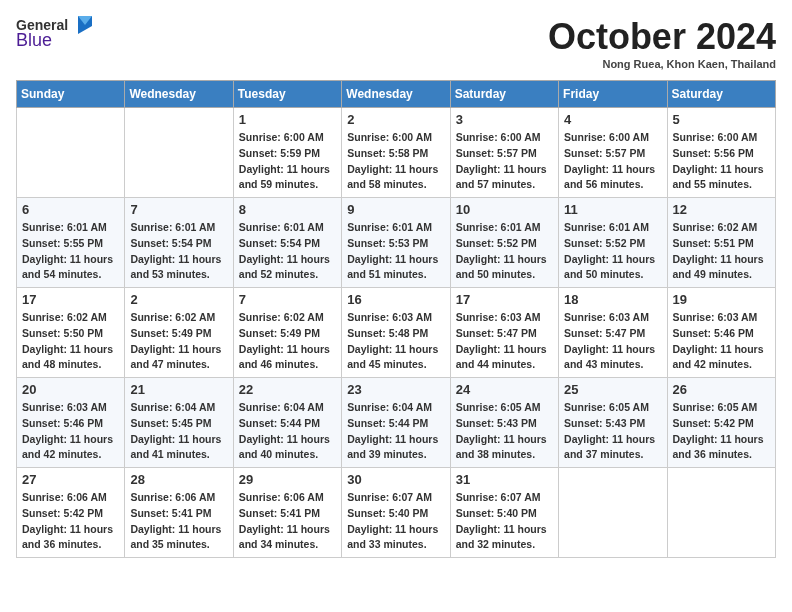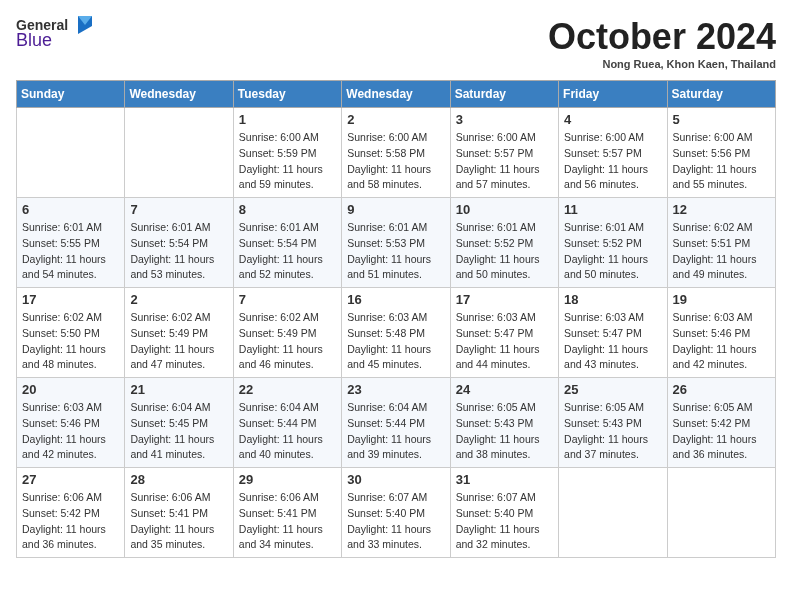--- a/index.html
+++ b/index.html
@@ -69,20 +69,21 @@
     }
     .day-number {
       font-size: 13px;
       font-weight: bold;
       margin-bottom: 3px;
       display: block;
     }
     .day-info {
       line-height: 1.5;
       font-size: 10.5px;
+      font-weight: bold;
     }
     .empty-cell {
       background: #fff !important;
     }
   </style>
 </head>
 <body>
 
 <div class="header">
   <div class="logo">

